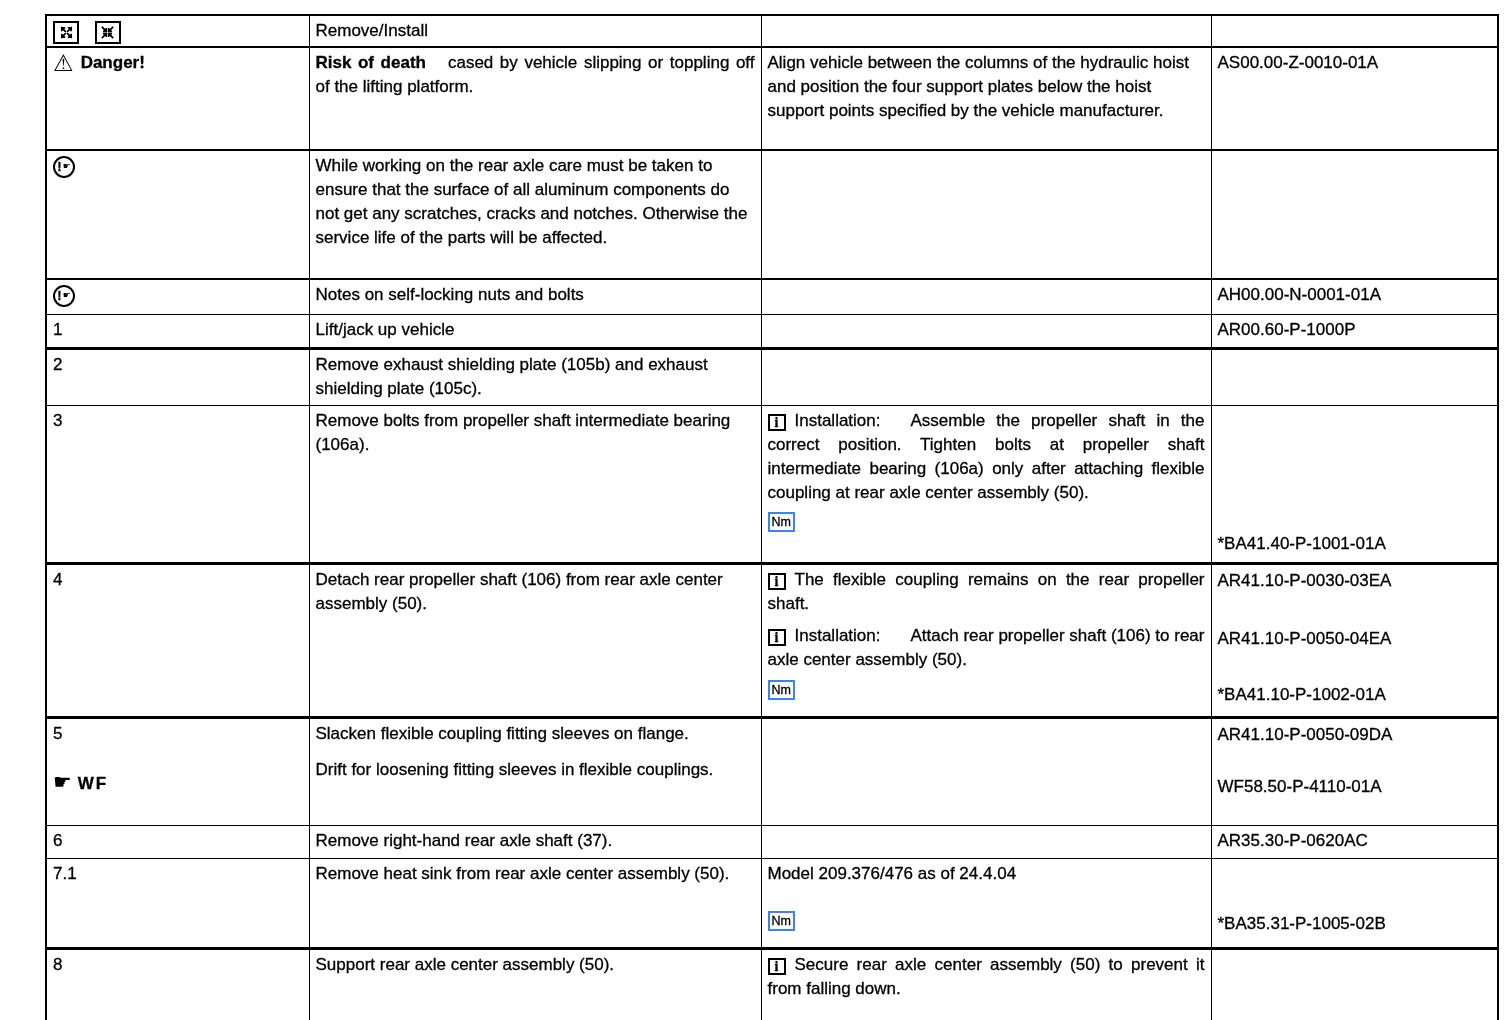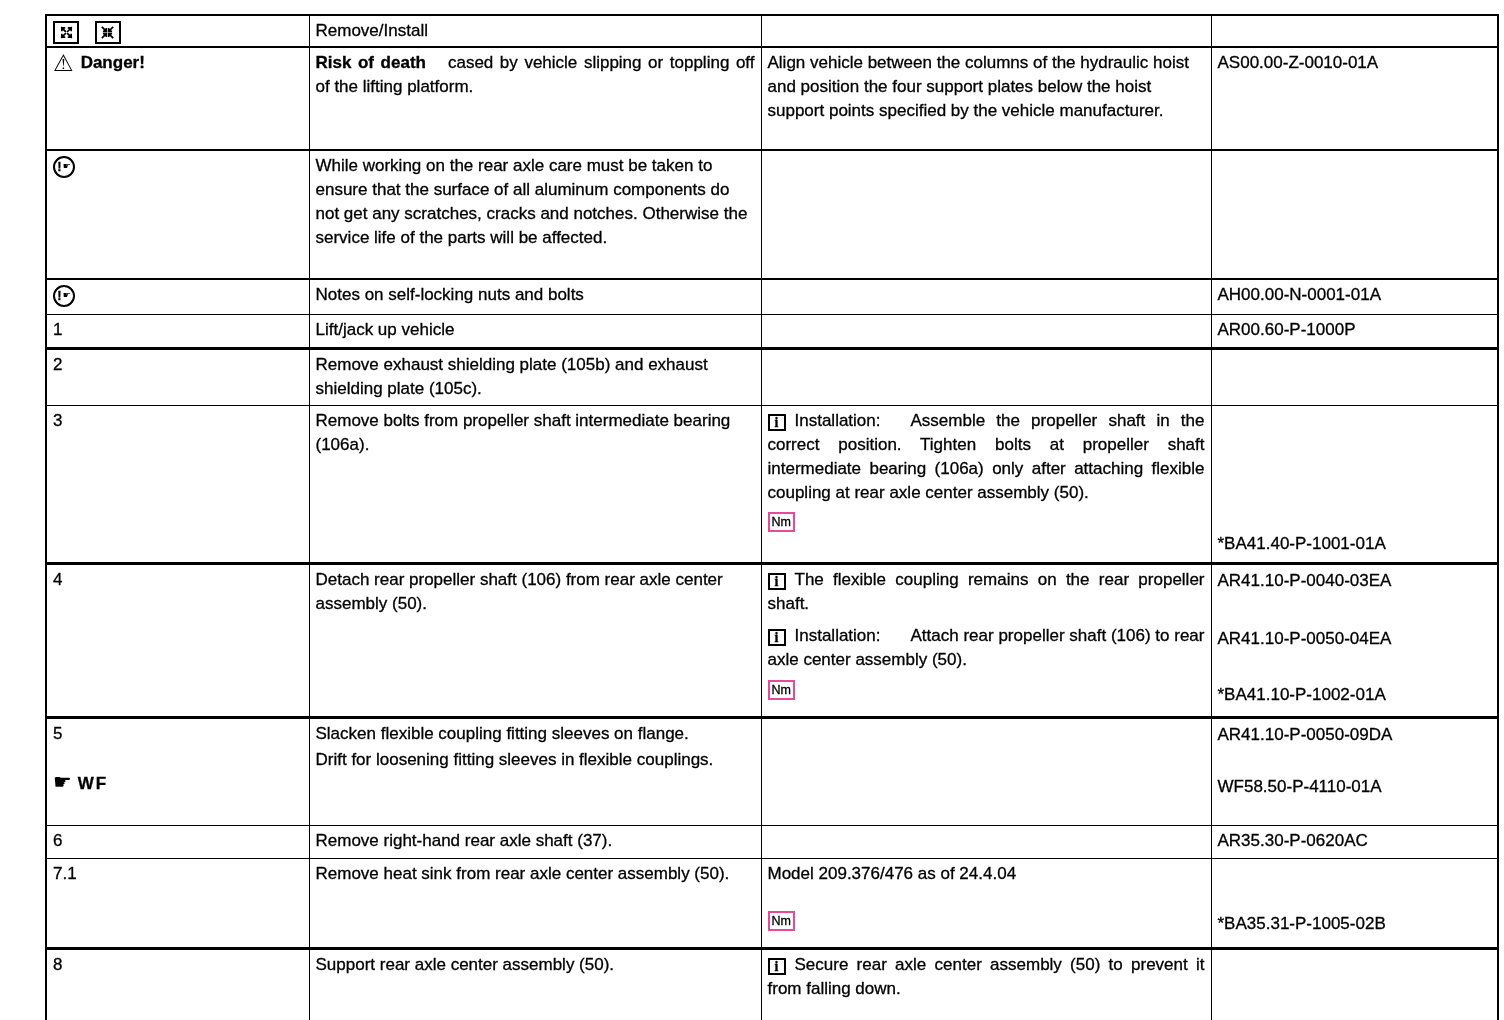--- a/index.html
+++ b/index.html
@@ -52,21 +52,21 @@
   .note-circle .excl{font-weight:bold;font-size:13px;line-height:13px;}
   .note-circle .hand-sm{font-size:9px;line-height:9px;margin-left:1px;-webkit-text-stroke:0;}
 
   
   .ibox{display:inline-block;width:18px;height:17px;border:2px solid #000;
     box-sizing:border-box;text-align:center;
     font-family:"Liberation Serif", serif;font-weight:bold;font-size:14px;line-height:13px;
     margin-right:9px;vertical-align:-1px;background:#fff;}
 
   
-  .nmbox{display:inline-block;border:2px solid #ec4899;box-sizing:border-box;
+  .nmbox{display:inline-block;border:2px solid #3b82f6;box-sizing:border-box;
     font-size:12.5px;line-height:14px;padding:1px 2px;font-weight:normal;background:#fff;}
 
   
   .hand{font-size:21px;line-height:21px;margin-right:6px;-webkit-text-stroke:0;}
   .wf{font-weight:bold;font-size:17px;letter-spacing:2px;}
 
   .ref{white-space:nowrap;}
   .abs{position:absolute;left:6px;}
   .p0{margin:0;}
 </style>
@@ -198,36 +198,36 @@
         <span class="ibox">i</span><span>The flexible coupling remains on the rear propeller shaft.</span>
       </div>
       <div class="just" style="margin-top:8px;">
         <span class="ibox">i</span><span>Installation:</span><span class="gap-md"></span><span>Attach rear propeller shaft (106) to rear axle center assembly (50).</span>
       </div>
       <div style="margin-top:5px;">
         <span class="nmbox">Nm</span>
       </div>
     </td>
     <td>
-      <span class="ref abs" style="top:4px;">AR41.10-P-0040-03EA</span>
+      <span class="ref abs" style="top:4px;">AR41.10-P-0030-03EA</span>
       <span class="ref abs" style="top:62px;">AR41.10-P-0050-04EA</span>
       <span class="ref abs" style="top:118px;">*BA41.10-P-1002-01A</span>
     </td>
   </tr>
 
   <tr class="rh8 t3">
     <td>
       <span>5</span>
       <div class="abs" style="top:52px;">
         <span class="hand">☛</span><span class="wf">WF</span>
       </div>
     </td>
     <td>
       <div>Slacken flexible coupling fitting sleeves on flange.</div>
-      <div style="margin-top:2px;">Drift for loosening fitting sleeves in flexible couplings.</div>
+      <div style="margin-top:12px;">Drift for loosening fitting sleeves in flexible couplings.</div>
     </td>
     <td></td>
     <td>
       <span class="ref abs" style="top:4px;">AR41.10-P-0050-09DA</span>
       <span class="ref abs" style="top:56px;">WF58.50-P-4110-01A</span>
     </td>
   </tr>
 
   <tr class="rh9">
     <td><span>6</span></td>

